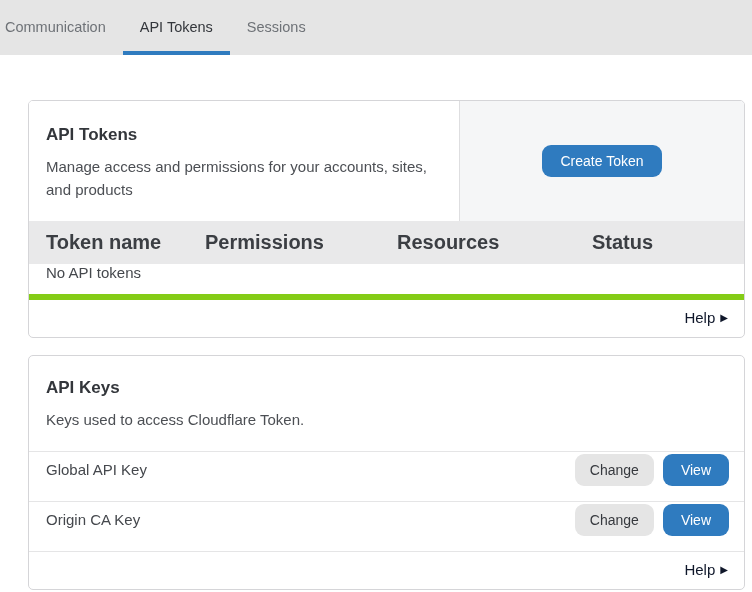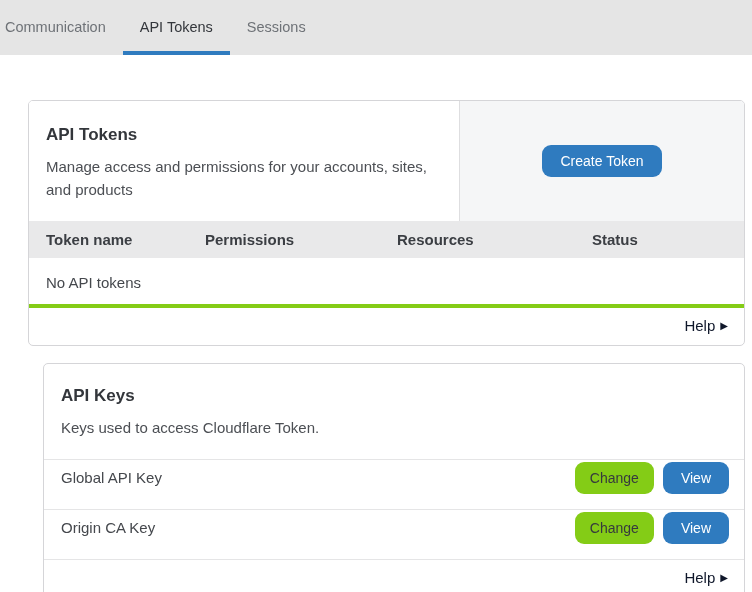--- a/index.html
+++ b/index.html
@@ -38,21 +38,21 @@
 
   
   .content { padding: 45px 7px 0 28px; }
 
   .card {
     border: 1px solid #d5d5d8;
     border-radius: 5px;
     background: #fff;
     overflow: hidden;
   }
-  .card + .card { margin-top: 17px; margin-left: 15px; }
+  .card + .card { margin-top: 17px; }
 
   
   .card-header-split { display: flex; }
   .card-header-text {
     flex: 1;
     padding: 24px 20px 20px 17px;
     background: #ffffff;
   }
   .card-header-action {
     width: 285px;
@@ -83,40 +83,40 @@
     font-size: 14px;
     cursor: pointer;
     line-height: 1;
   }
   .btn-primary {
     background: #2f7bbf;
     color: #ffffff;
     padding: 9px 18px;
   }
   .btn-secondary {
-    background: #84cc16;
+    background: #e5e5e5;
     color: #36393e;
     padding: 9px 15px;
   }
 
   
   .table-header {
     display: grid;
     grid-template-columns: 159px 192px 195px 1fr;
     background: #e9e9ea;
-    font-size: 15px;
+    font-size: 20px;
     font-weight: 700;
     color: #3b3e43;
   }
   .table-header .cell { padding: 10px 0 10px 17px; }
   .table-empty-row {
-    padding: 16px 17px 13px;
+    padding: 0 17px 13px;
     font-size: 15px;
     color: #45484d;
-    border-bottom: 4px solid #84cc16;
+    border-bottom: 6px solid #84cc16;
   }
   .help-row {
     padding: 9px 16px 10px;
     text-align: right;
   }
   .help-link {
     color: #0f172a;
     font-size: 15px;
     text-decoration: none;
     display: inline-flex;

